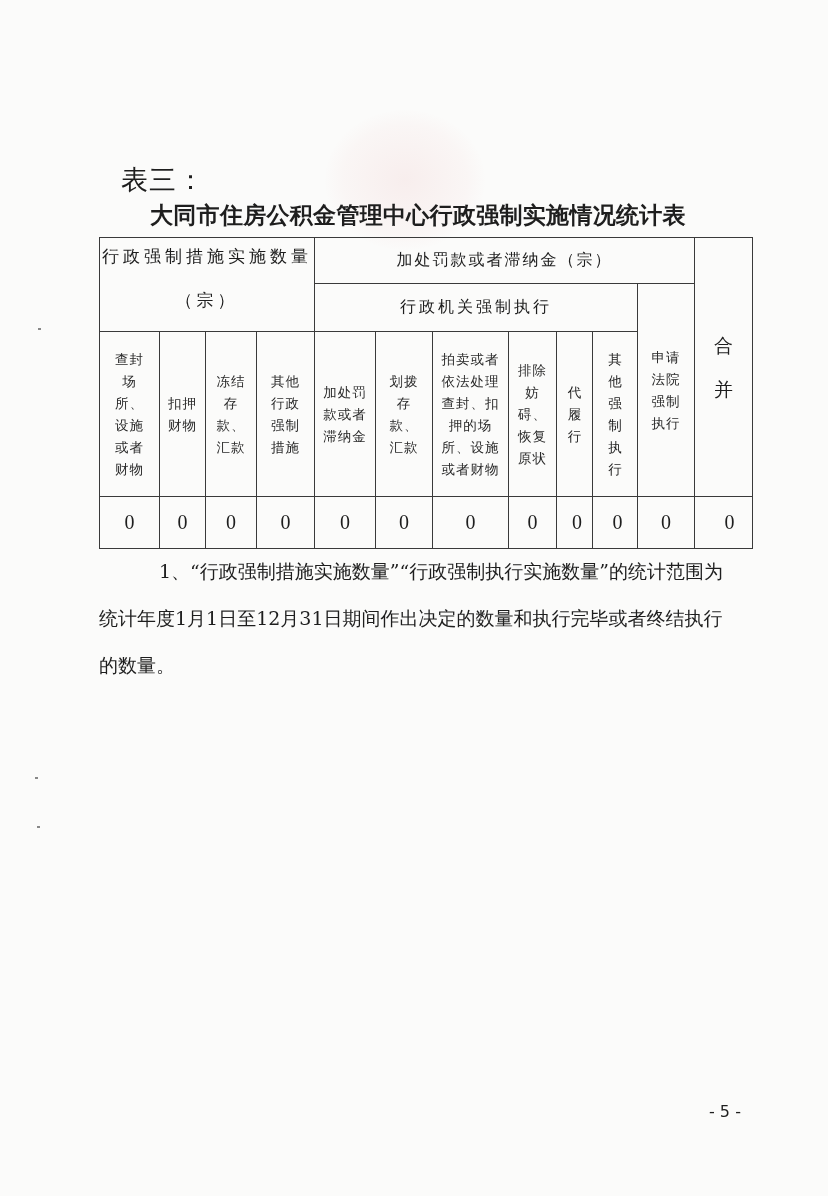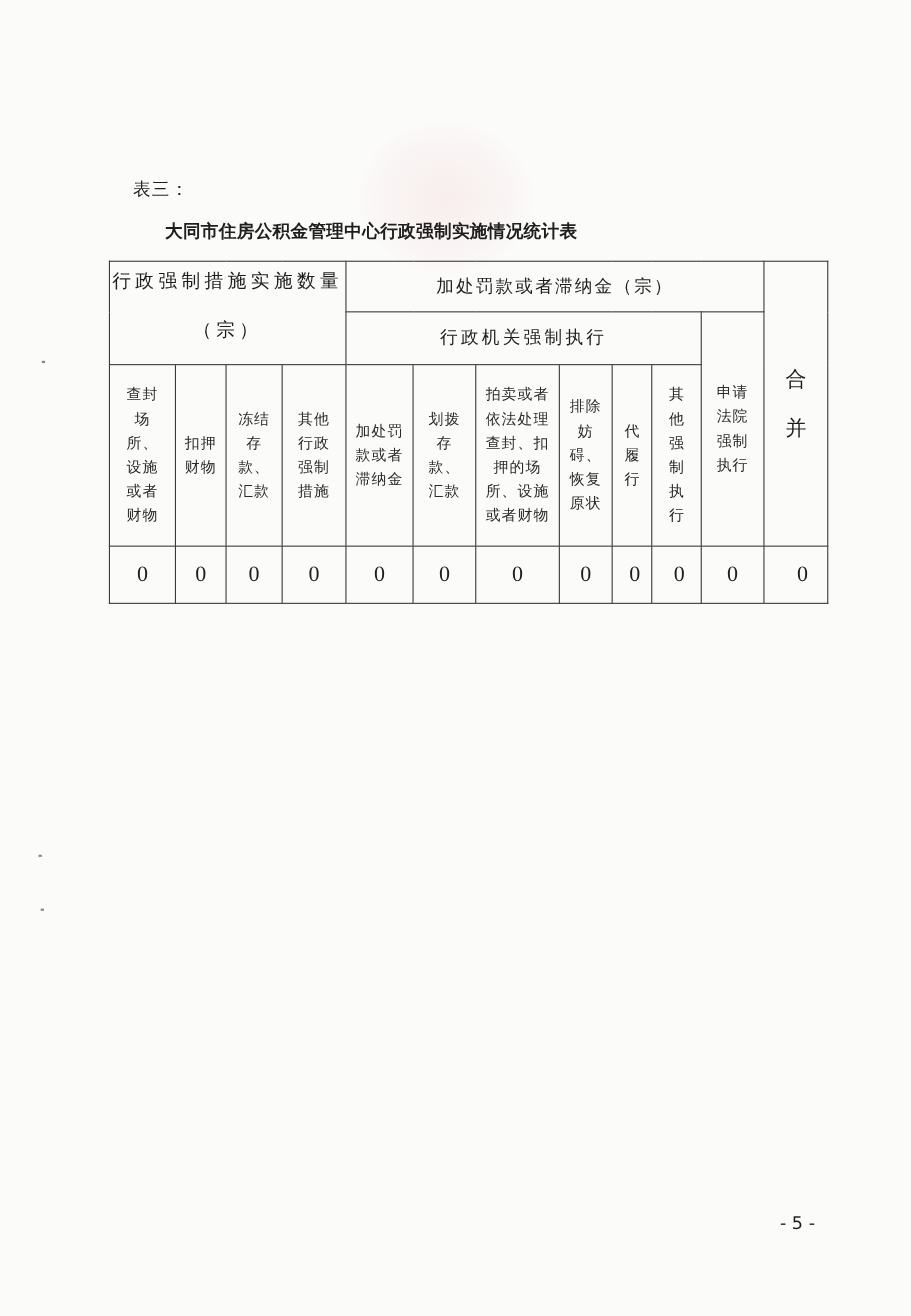--- a/index.html
+++ b/index.html
@@ -10,25 +10,25 @@
     font-family: "DejaVu Serif", "Liberation Serif", serif;
     color: #1e1e1e;
   }
   .stamp {
     position: absolute; left: 325px; top: 110px;
     width: 160px; height: 140px; border-radius: 50%;
     background: radial-gradient(ellipse at center, rgba(235,190,190,0.22) 0%, rgba(240,200,200,0.10) 55%, rgba(255,255,255,0) 72%);
   }
   .label-table-no {
     position: absolute; left: 121px; top: 162px;
-    font-family: Liberation Serif, serif; font-size: 16px; letter-spacing: 1px;
+    font-family: Liberation Serif, serif; font-size: 27px; letter-spacing: 1px;
   }
   .doc-title {
     position: absolute; left: 150px; top: 200px; width: 540px;
-    font-family: "DejaVu Sans", sans-serif; font-size: 16px; font-weight: bold;
+    font-family: "DejaVu Sans", sans-serif; font-size: 23px; font-weight: bold;
     letter-spacing: 0.3px; white-space: nowrap;
   }
   table.stats {
     position: absolute; left: 99px; top: 237px;
     border-collapse: collapse; table-layout: fixed;
     width: 653px;
     border-radius: 22px;
   }
   table.stats td {
     border: 1.3px solid #3a3a3a;
@@ -135,19 +135,20 @@
     <td class="val">0</td>
     <td class="val" style="padding-left:5px">0</td>
     <td class="val" style="padding-left:5px">0</td>
     <td class="val">0</td>
     <td class="val" style="padding-left:12px">0</td>
   </tr>
 </tbody>
   </table>
 
 <div class="notes">
+  <p class="indent">1、“行政强制措施实施数量”“行政强制执行实施数量”的统计范围为统计年度1月1日至12月31日期间作出决定的数量和执行完毕或者终结执行的数量。</p>
 </div>
 
 <div class="page-num">- 5 -</div>
 
 <div class="dot" style="left:38px;top:328px"></div>
 <div class="dot" style="left:35px;top:777px"></div>
 <div class="dot" style="left:37px;top:826px"></div>
 
 </body></html>

